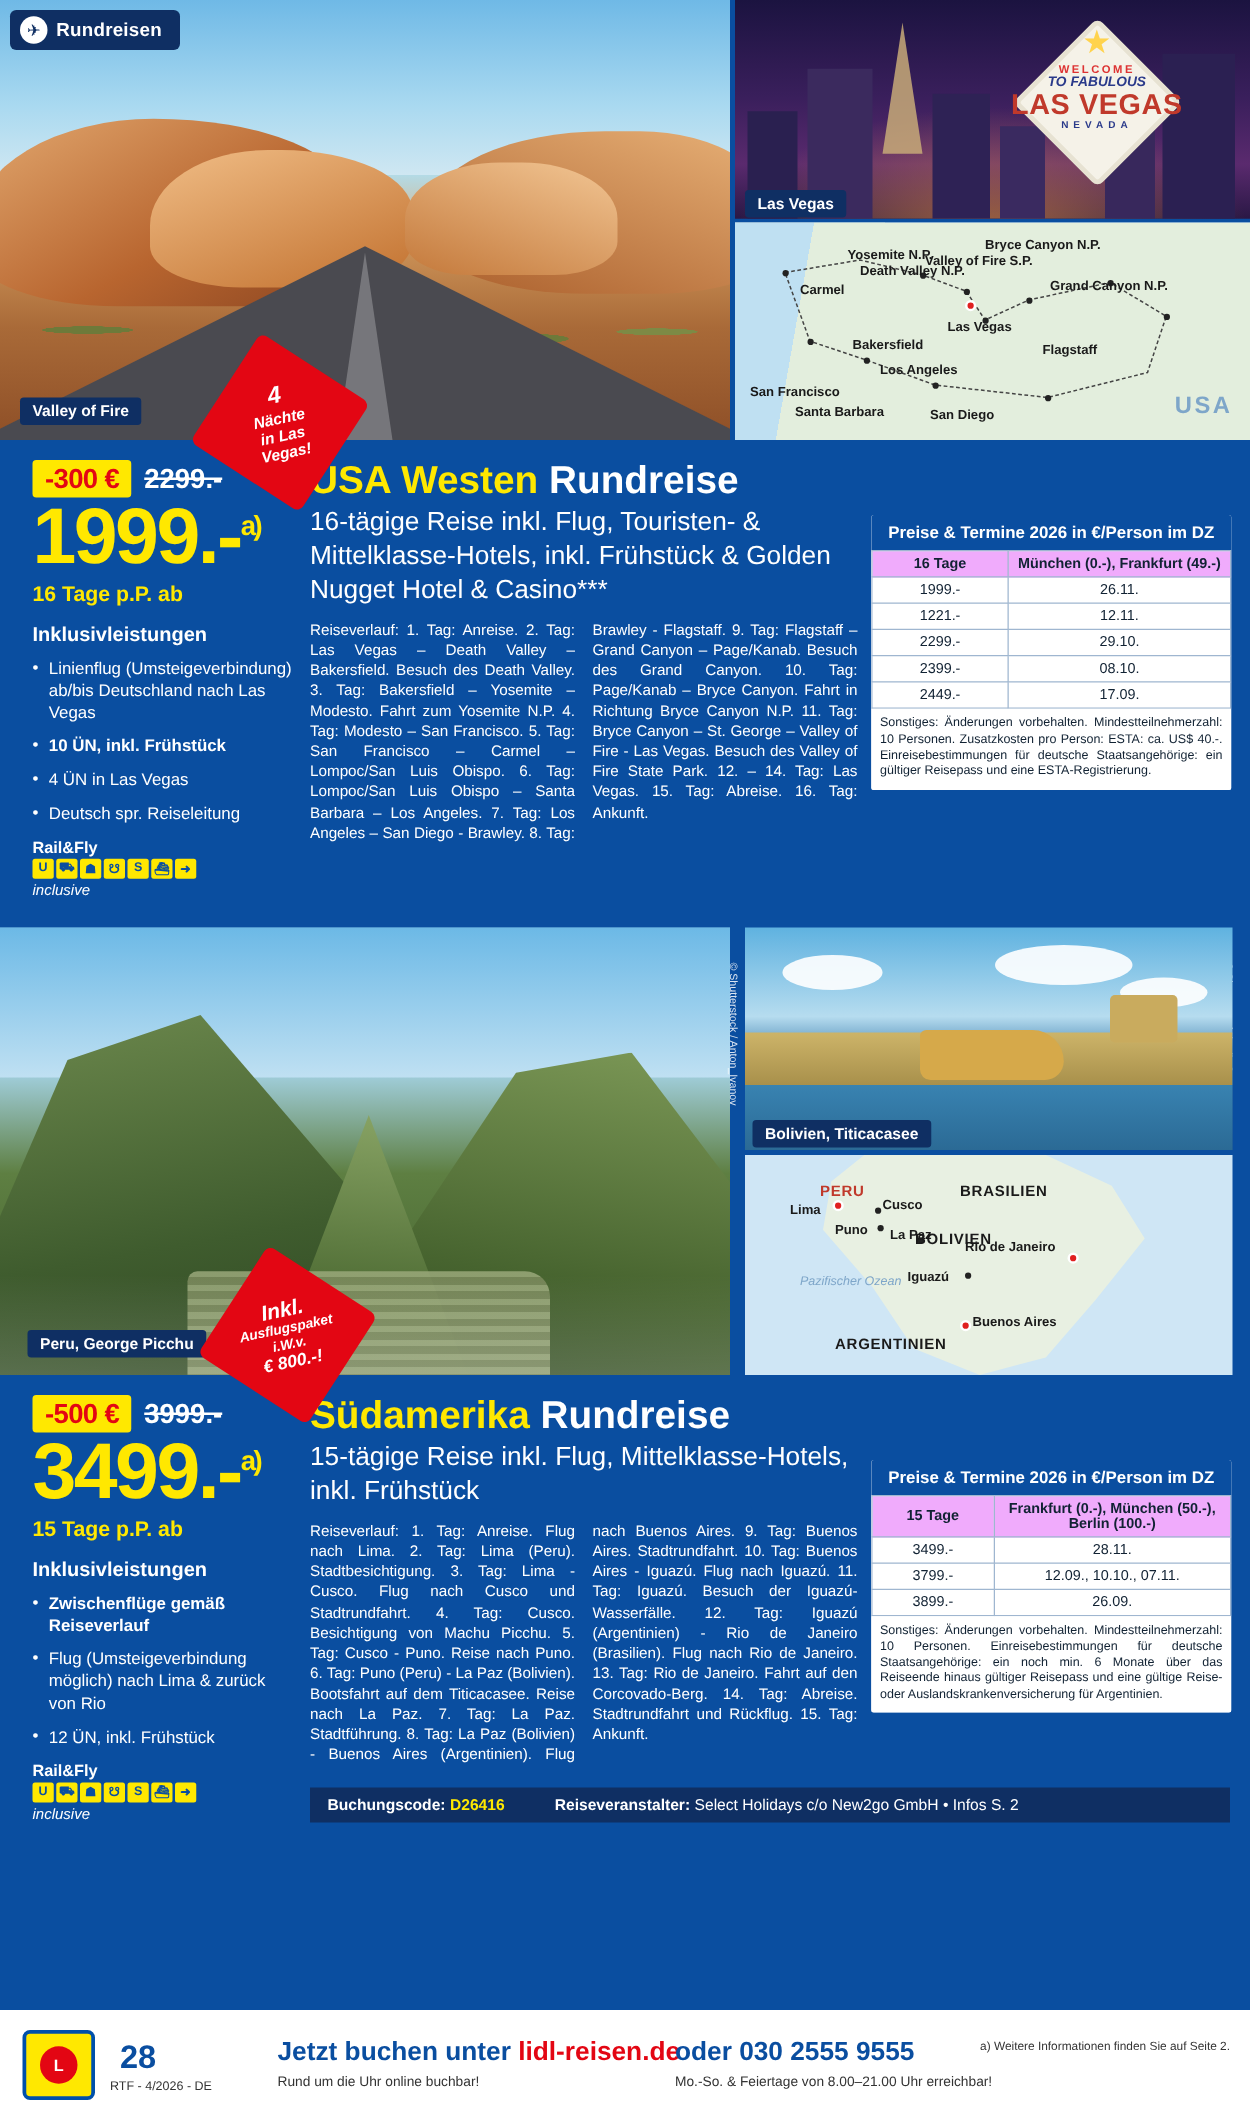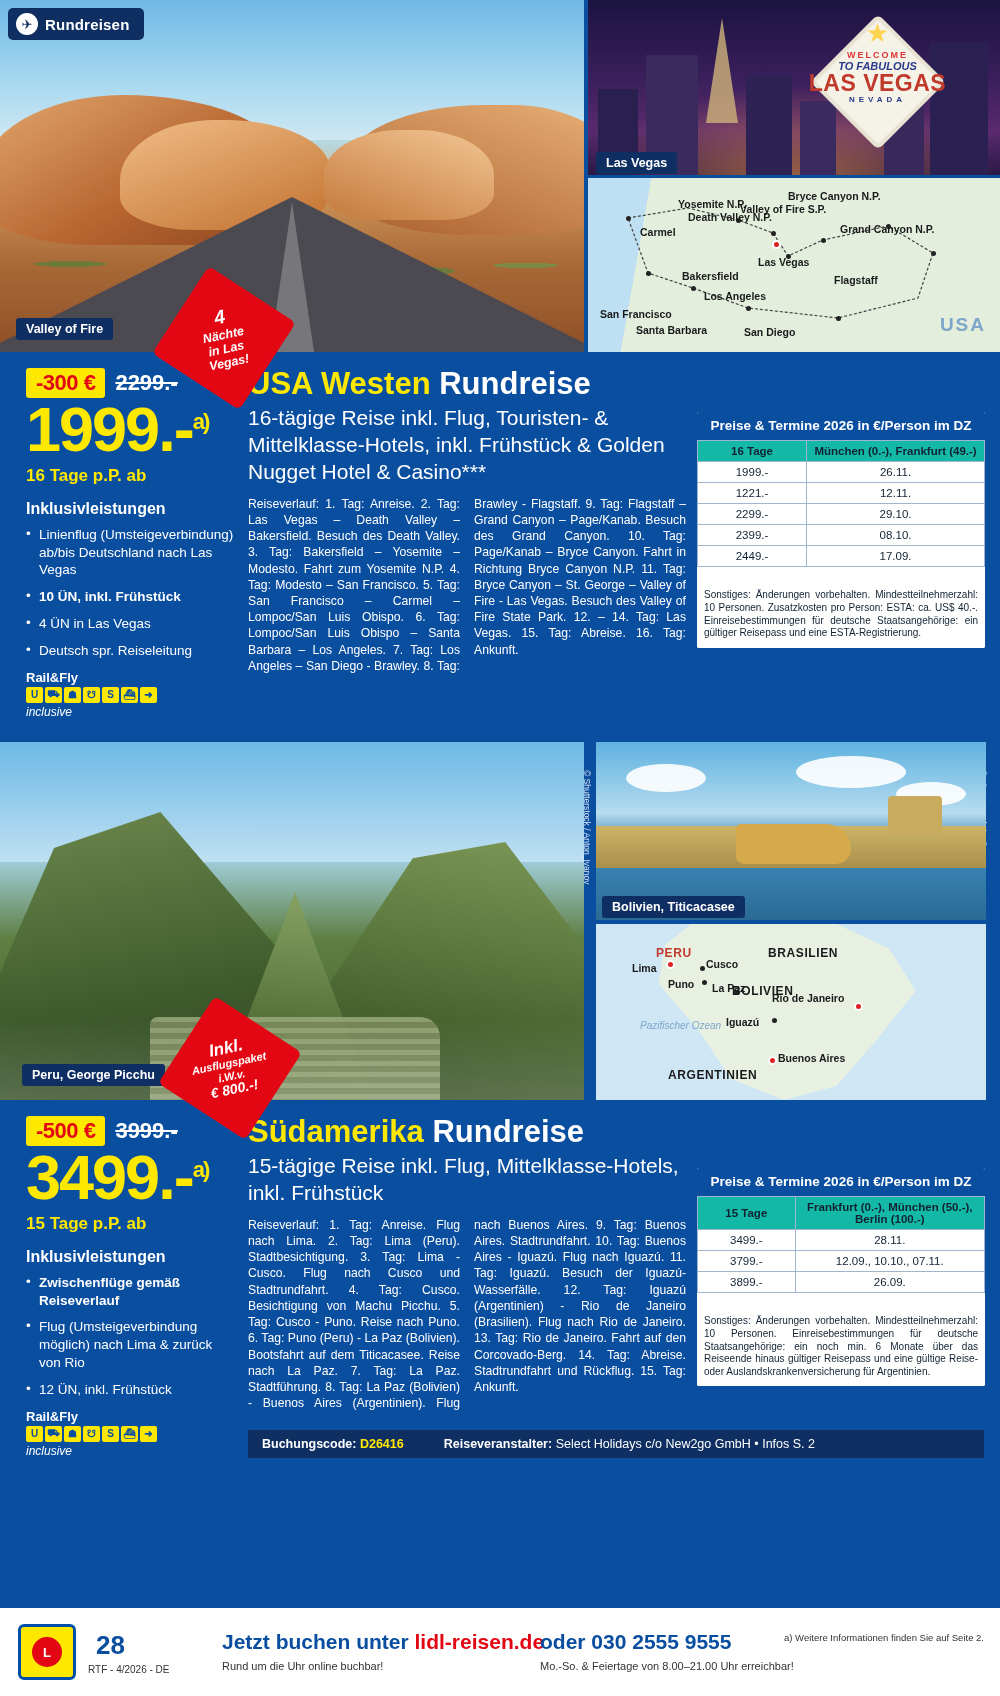--- a/index.html
+++ b/index.html
@@ -191,24 +191,24 @@
   .ptable {
     background:#fff; color:#123; width:100%;
     border-collapse:collapse; font-size:11.5px;
   }
   .ptable-wrap { background:#fff; border-radius:2px; overflow:hidden; }
   .ptable-head {
     background:#0a4ea0; color:#fff; text-align:center;
     font-weight:bold; font-size:13.5px; padding:6px 4px; line-height:1.22;
   }
   .ptable th, .ptable td { border:1px solid #9fb6d0; padding:4px 6px; text-align:center; }
-  .ptable th { font-weight:bold; background:#14b8a6; }
+  .ptable th { font-weight:bold; background:#f0abfc; }
   .sonst {
     font-size:10px; line-height:1.26; color:#123; background:#fff;
-    padding:22px 7px 8px; text-align:justify;
+    padding:6px 7px 8px; text-align:justify;
   }
 
   
   .bookbar {
     position:absolute; background:#0f2f63; color:#fff;
     font-size:12.5px; padding:7px 14px; display:flex; gap:40px; align-items:center;
   }
   .bookbar b { font-weight:bold; }
 
   

